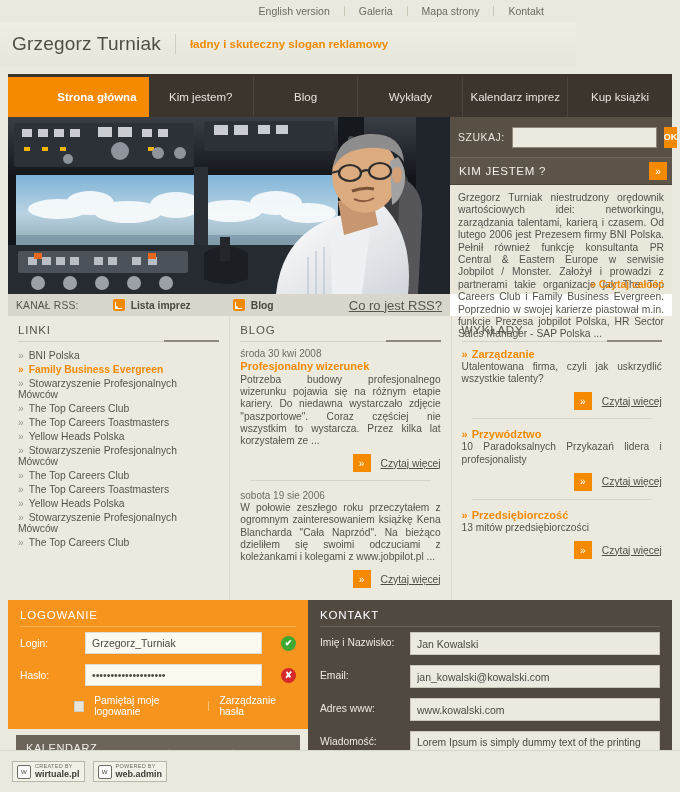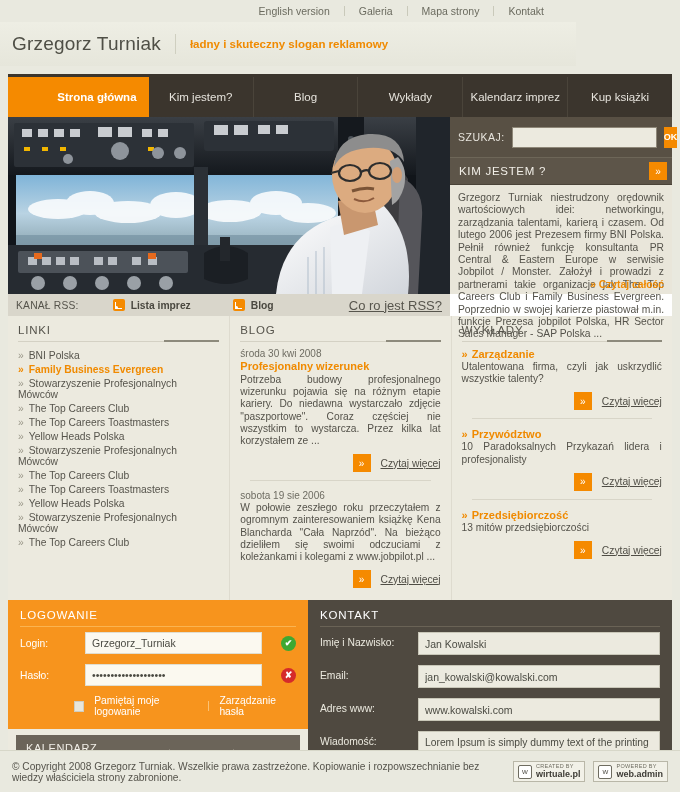--- a/index.html
+++ b/index.html
@@ -213,21 +213,21 @@
     display:flex; align-items:center; gap:10px; padding:4px 12px 12px 66px;
   }
   .chk {
     width:11px; height:11px; background:#e8e6db; border:1px solid #cfcdbf;
   }
   .loginfoot .t { color:#fff; font-size:10.3px; }
   .loginfoot .vline { width:1px; height:10px; background:#fcc273; }
   .loginfoot a { color:#fff; font-size:10.3px; text-decoration:none; }
 
   
-  .crow { display:flex; align-items:flex-start; padding:5px 12px; gap:16px; }
+  .crow { display:flex; align-items:flex-start; padding:5px 12px; gap:8px; }
   .crow .lab { width:82px; font-size:10.3px; color:#eceadf; padding-top:5px; }
   .crow input[type=text] {
     flex:1; height:23px; border:1px solid #c9c7b8; background:#eceadf;
     font-family:"Liberation Sans",sans-serif; font-size:10.5px;
     padding:0 6px; color:#4a4a42;
   }
   .crow textarea {
     flex:1; height:78px; border:1px solid #c9c7b8; background:#eceadf;
     font-family:"Liberation Sans",sans-serif; font-size:10.3px;
     line-height:12.6px; padding:5px 6px; color:#4a4a42; resize:none;
@@ -619,21 +619,20 @@
             <textarea style="">Lorem Ipsum is simply dummy text of the printing and typesetting industry. Lorem Ipsum has been the industry's standard dummy text ever since the 1500s, when an unknown printer took a galley of type and scrambled it to make a type specimen book. It has survived not only five centuries, but also the leap into electronic typesetting, remaining essentially</textarea>
           </div>
 
         </div>
 
       </div>
     </div>
   </div>
 
   <div class="footer">
-    <div class="copy">© Copyright 2008 Grzegorz Turniak. Wszelkie prawa zastrzeżone. Kopiowanie i rozpowszechnianie bez wiedzy właściciela strony zabronione.</div>
     <div class="badges">
       <div class="badge">
         <span class="mark">w</span>
         <span class="txt">
           <span class="small">CREATED BY</span>
           <span class="big">wirtuale.pl</span>
         </span>
       </div>
       <div class="badge">
         <span class="mark">w</span>

